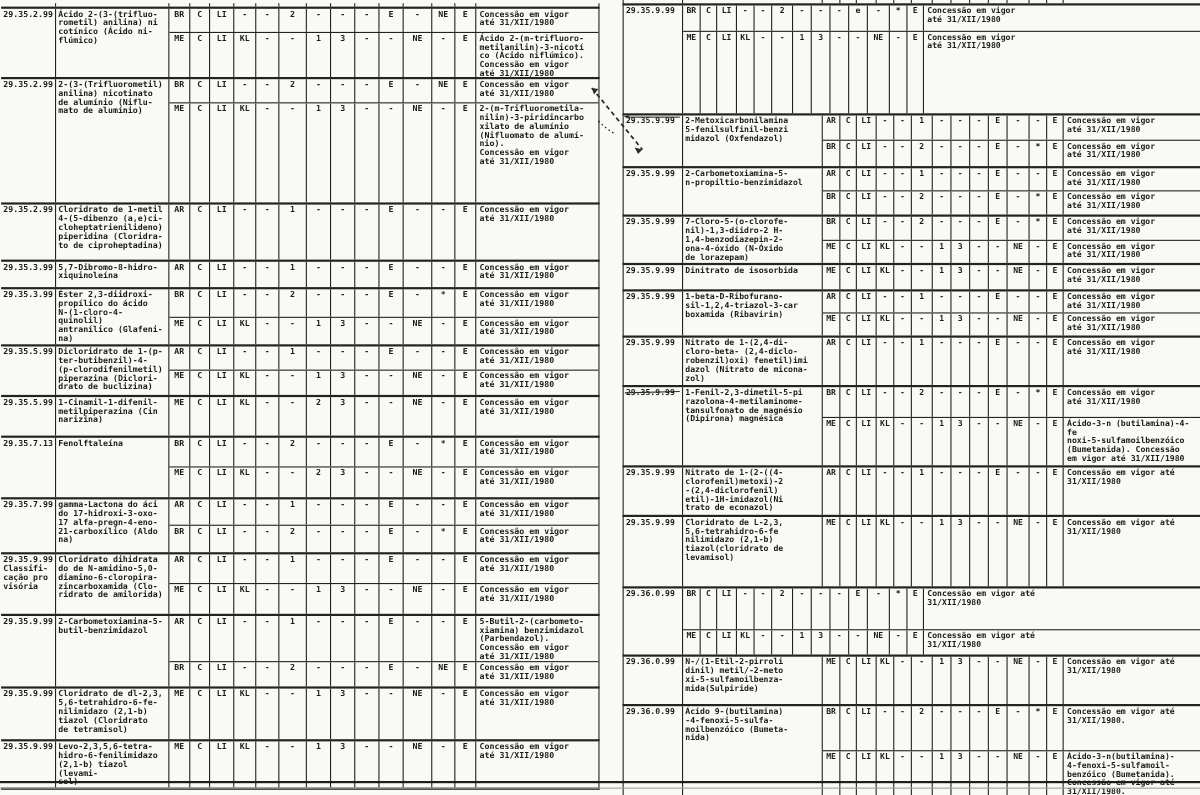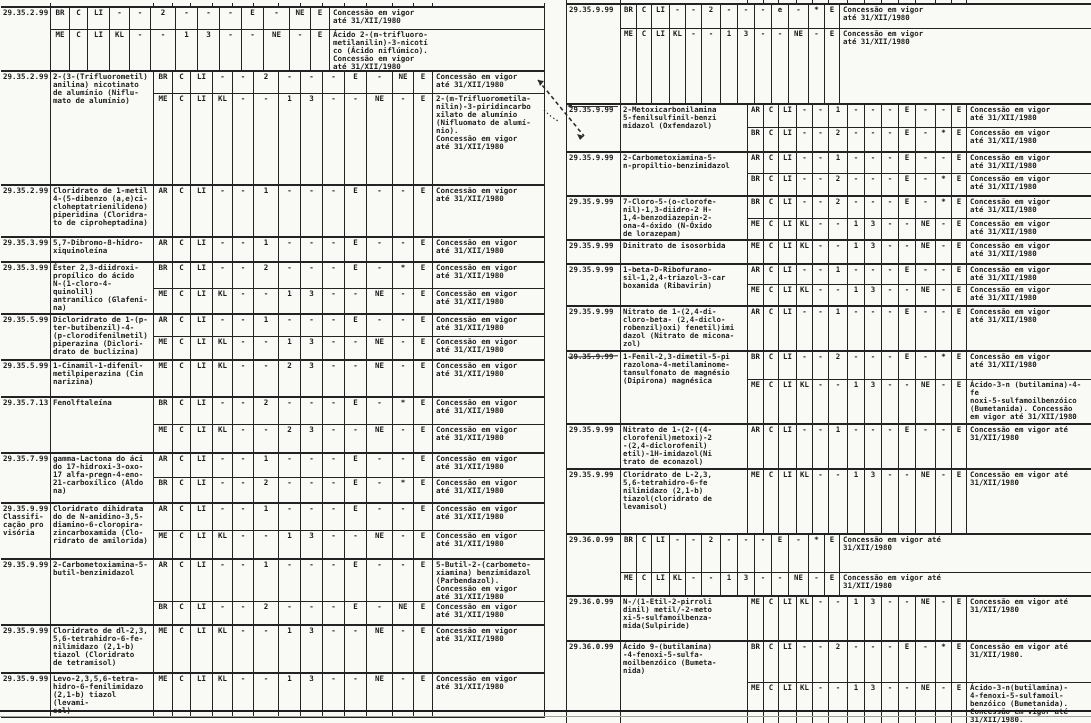--- a/index.html
+++ b/index.html
@@ -67,20 +67,24 @@
             <div class="ncell" style="width: 22px;"></div>
             <div class="ncell" style="width: 26px;"></div>
             <div class="ncell" style="width: 21px;"></div>
             <div class="ncell" style="width: 19px;"></div>
             <div class="textcell" style="width: 115px;"></div>
           </div>
         </div>
       </div>
       <div class="row">
         <div class="cell" style="width: 50px;"><span>29.35.2.99</span></div>
+        <div class="cell" style="width: 103px;">Ácido 2-(3-(trifluo-
+rometil) anilina) ni
+cotínico (Ácido ni-
+flúmico)</div>
         <div class="subs">
           <div class="sub" style="min-height: 20px;">
             <div class="ncell" style="width: 19px;">BR</div>
             <div class="ncell" style="width: 18px;">C</div>
             <div class="ncell" style="width: 22px;">LI</div>
             <div class="ncell" style="width: 20px;">-</div>
             <div class="ncell" style="width: 21px;">-</div>
             <div class="ncell" style="width: 25px;">2</div>
             <div class="ncell" style="width: 22px;">-</div>
             <div class="ncell" style="width: 22px;">-</div>
@@ -409,21 +413,21 @@
 até 31/XII/1980</div>
           </div>
         </div>
       </div>
       <div class="row">
         <div class="cell" style="width: 50px;"><span>29.35.9.99
 Classifi-
 cação pro
 visória</span></div>
         <div class="cell" style="width: 103px;">Cloridrato dihidrata
-do de N-amidino-3,5-
+do de N-amidino-5,0-
 diamino-6-cloropira-
 zincarboxamida (Clo-
 ridrato de amilorida)</div>
         <div class="subs">
           <div class="sub" style="min-height: 27px;">
             <div class="ncell" style="width: 19px;">AR</div>
             <div class="ncell" style="width: 18px;">C</div>
             <div class="ncell" style="width: 22px;">LI</div>
             <div class="ncell" style="width: 20px;">-</div>
             <div class="ncell" style="width: 21px;">-</div>

